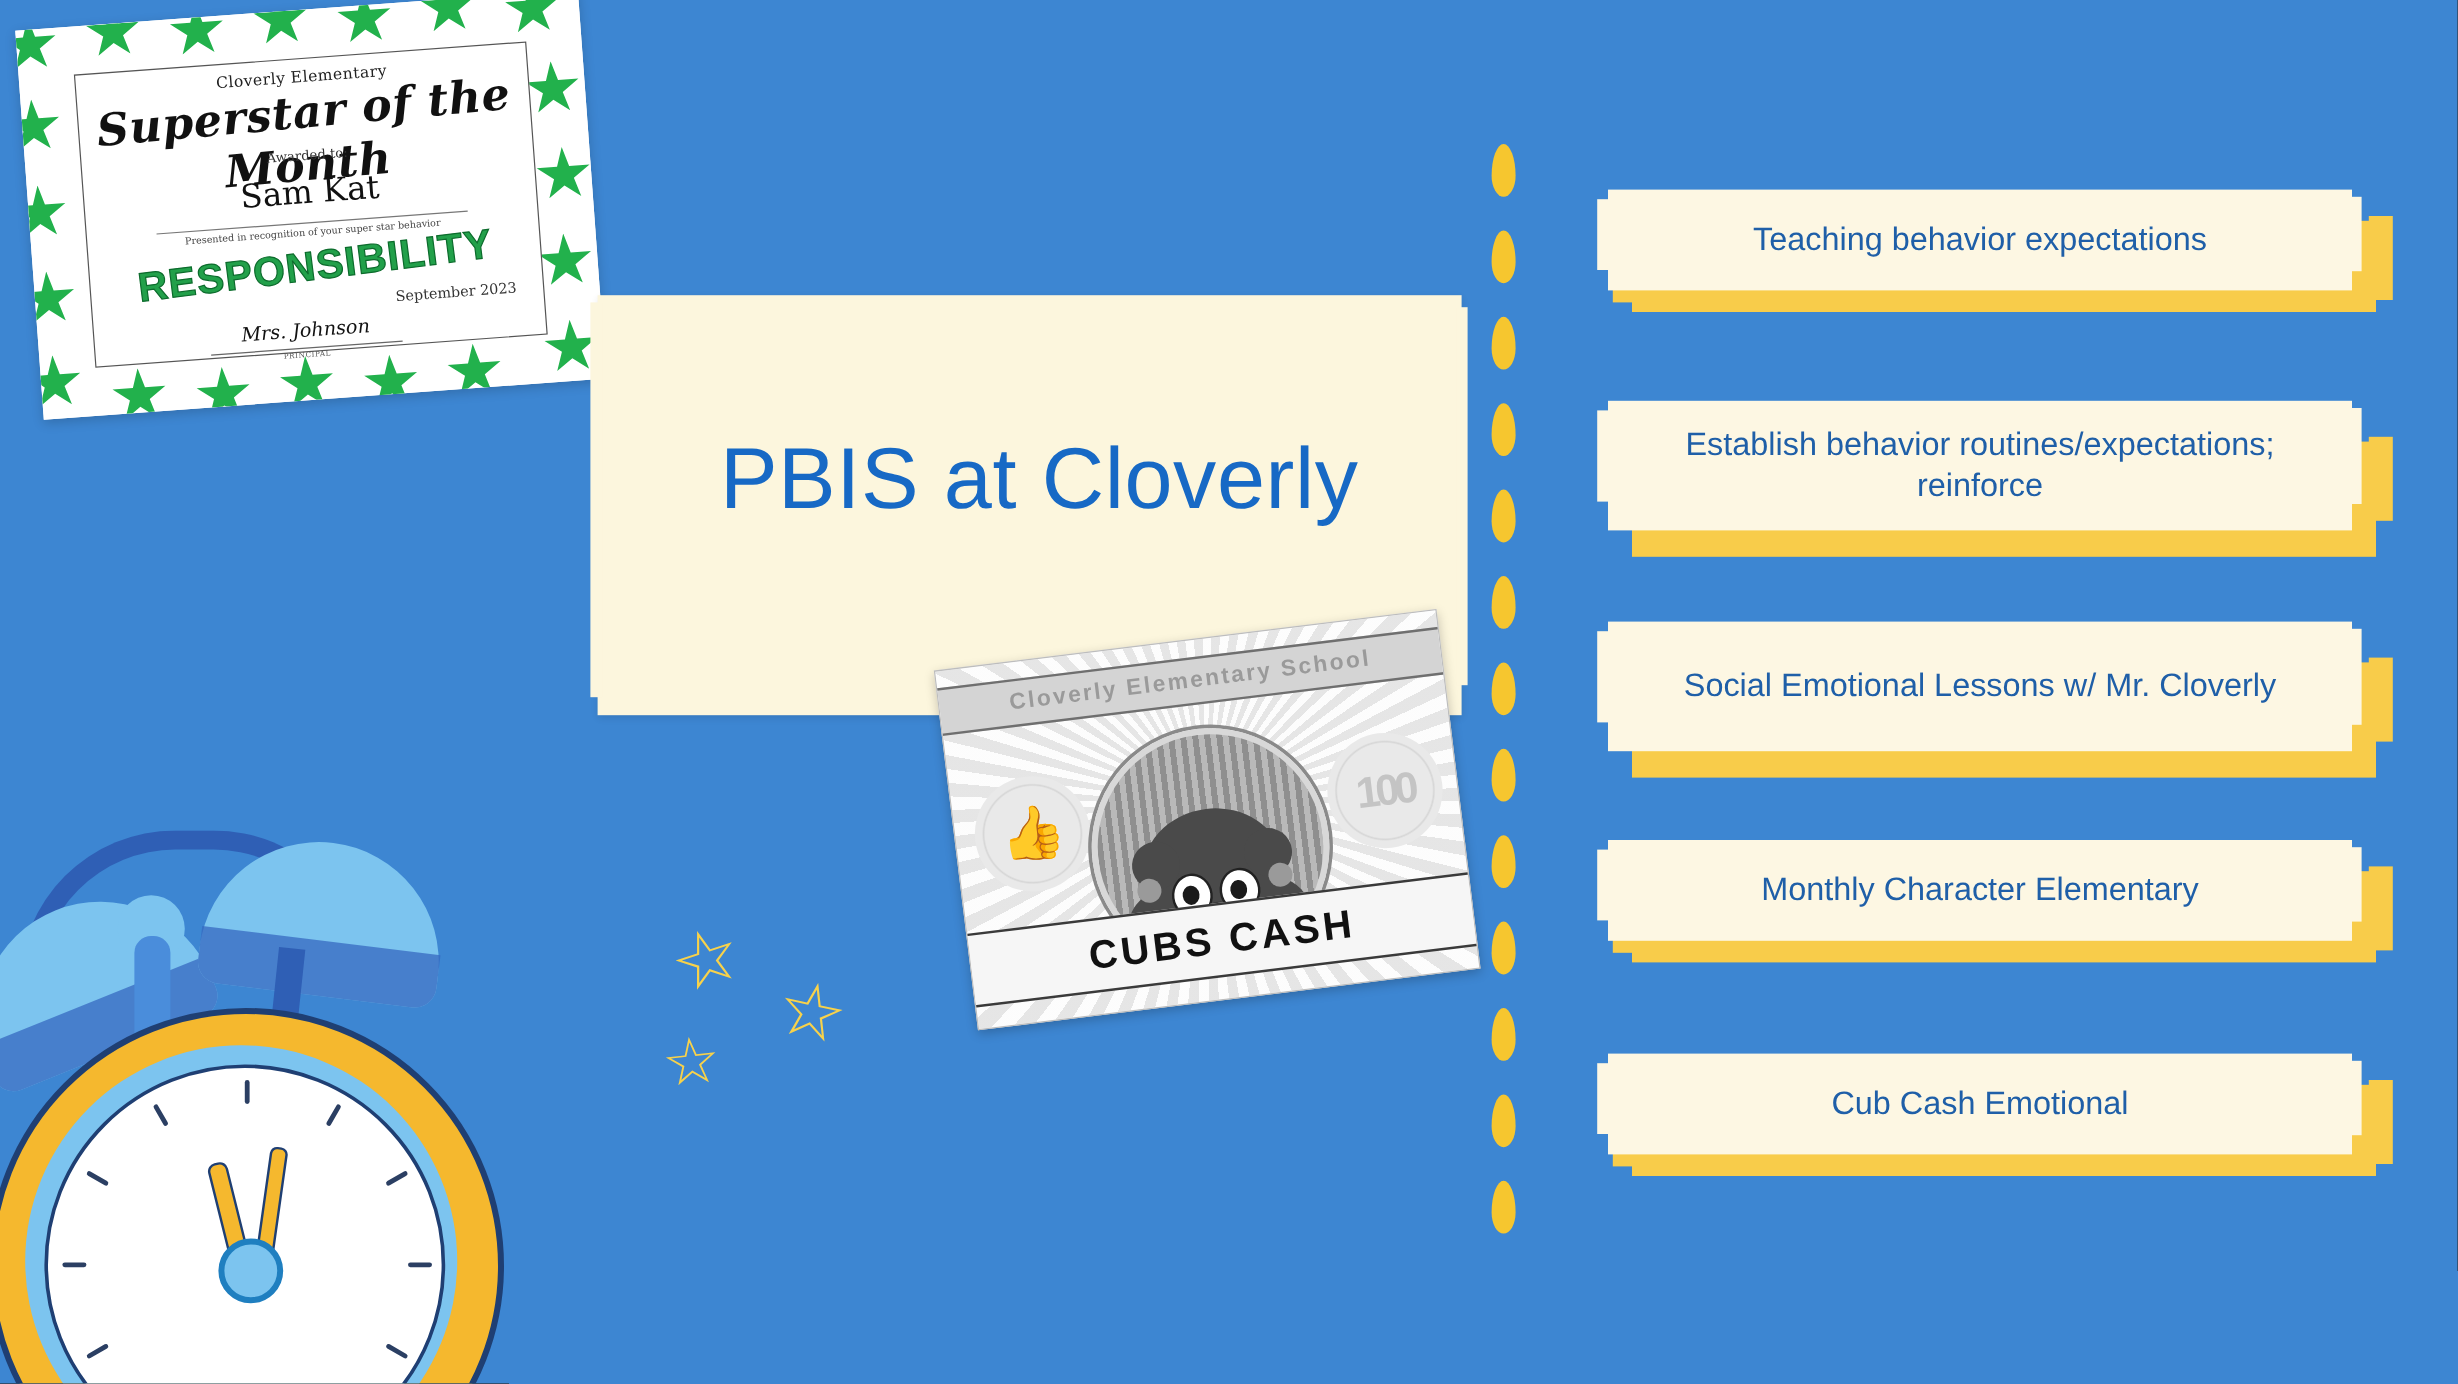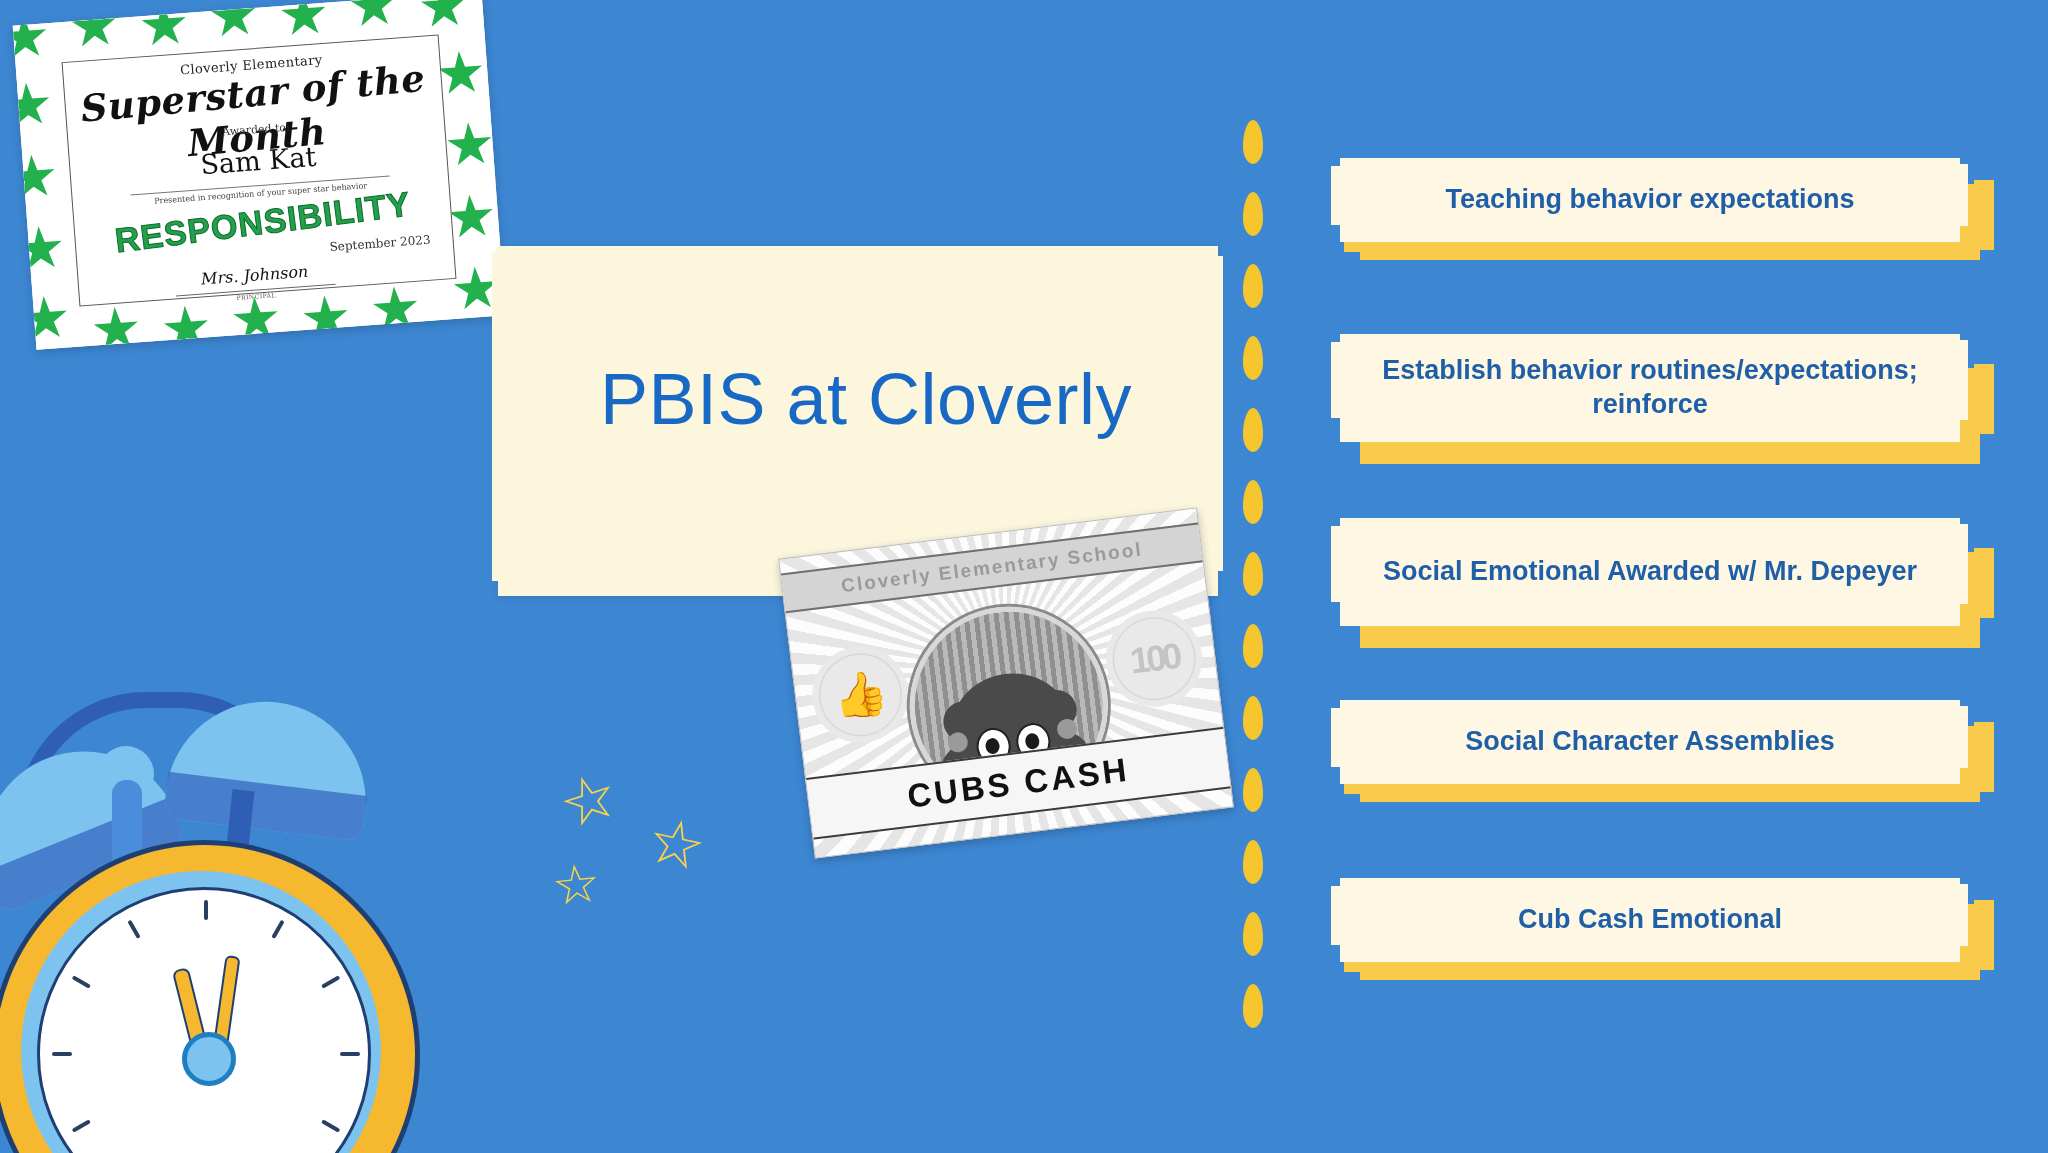--- a/index.html
+++ b/index.html
@@ -204,21 +204,21 @@
   .item-shadow:after{content:"";position:absolute;right:-14px;top:-4px;width:20px;height:70px;background:#f8cc4a;}
   .item-card{
     position:absolute;left:0;top:0;width:620px;min-height:84px;background:#fdf7e3;
     display:flex;align-items:center;justify-content:center;text-align:center;
     padding:10px 30px;box-sizing:border-box;
   }
   .item-card:before{content:"";position:absolute;left:-9px;top:8px;width:14px;height:70%;background:#fdf7e3;}
   .item-card:after{content:"";position:absolute;right:-8px;top:6px;width:12px;height:74%;background:#fdf7e3;}
   .item-text{
     font-family:"Liberation Sans",sans-serif;font-size:27px;color:#1f5fa8;line-height:1.25;
-    position:relative;z-index:2;font-weight:bold;
+    position:relative;z-index:2;
   }
 </style>
 </head>
 <body>
 
 <div id="slide">
 
   <div id="certificate">
     <div class="cert-starband">
       <div class="cert-star" style="left:-12px;top:-10px"></div>
@@ -358,28 +358,28 @@
   <div class="item" style="top:334px">
     <div class="item-shadow" style="height:96px;top:34px"></div>
     <div class="item-card" style="min-height:108px">
       <span class="item-text">Establish behavior routines/expectations; reinforce</span>
     </div>
   </div>
 
   <div class="item" style="top:518px">
     <div class="item-shadow" style="height:96px;top:34px"></div>
     <div class="item-card" style="min-height:108px">
-      <span class="item-text">Social Emotional Awarded w/ Mr. Depeyer</span>
+      <span class="item-text">Social Emotional Lessons w/ Mr. Cloverly</span>
     </div>
   </div>
 
   <div class="item" style="top:700px">
     <div class="item-shadow"></div>
     <div class="item-card">
-      <span class="item-text">Social Character Assemblies</span>
+      <span class="item-text">Monthly Character Elementary</span>
     </div>
   </div>
 
   <div class="item" style="top:878px">
     <div class="item-shadow"></div>
     <div class="item-card">
       <span class="item-text">Cub Cash Emotional</span>
     </div>
   </div>
 

